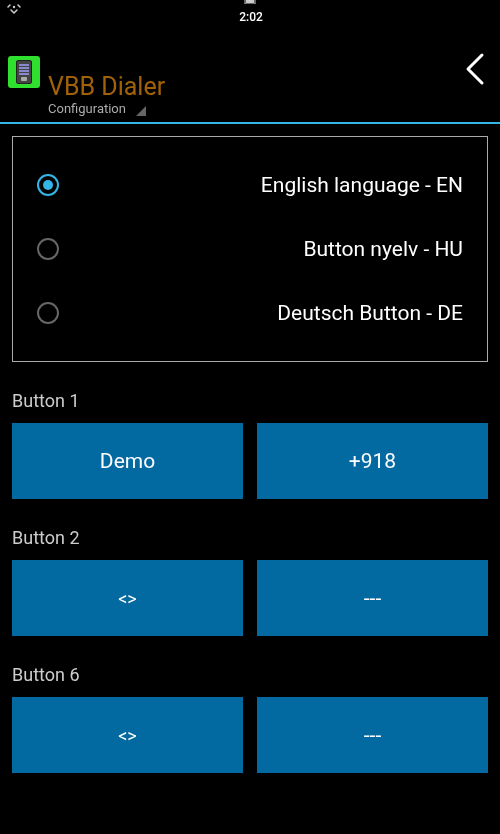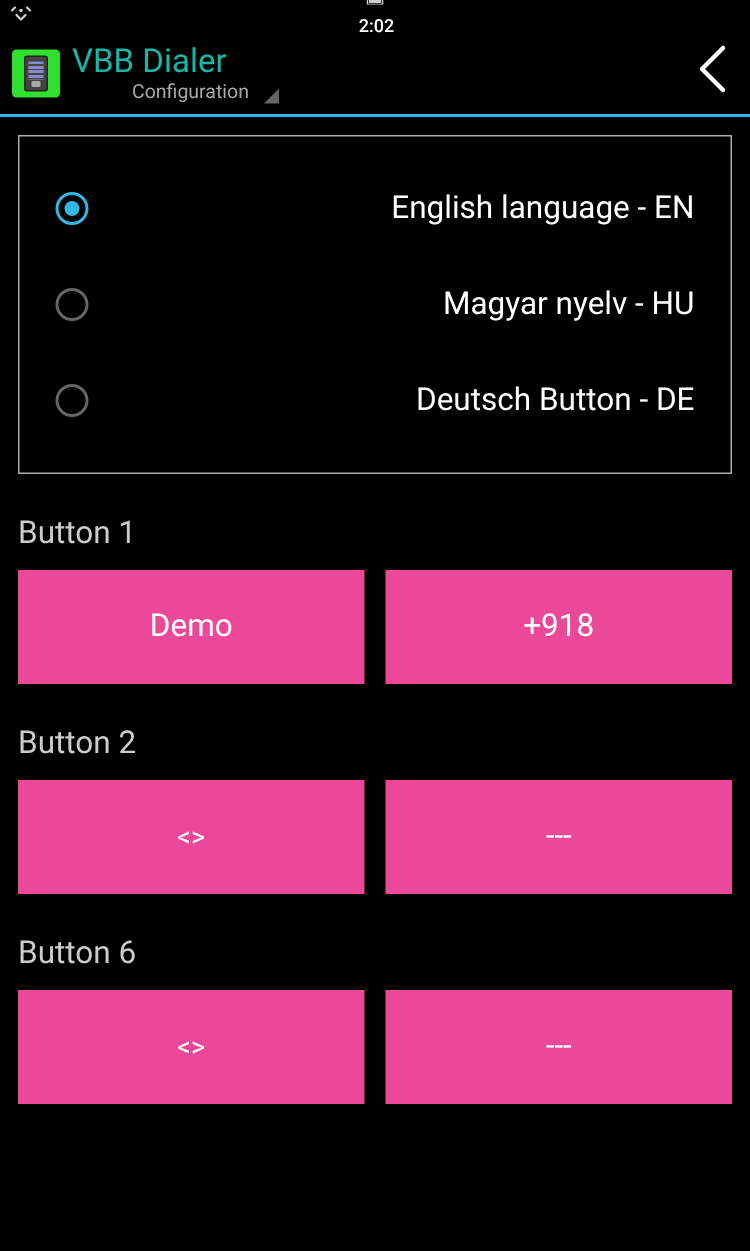--- a/index.html
+++ b/index.html
@@ -98,31 +98,31 @@
       height: 4px;
       background: #aaa;
       border-radius: 1px;
     }
     .header-text {
       flex: 1;
       display: flex;
       flex-direction: column;
     }
     .header-title {
-      font-size: 22px;
-      color: #14b8a6;
+      font-size: 25px;
+      color: #a16207;
       font-weight: 400;
+      margin-top: 44px;
     }
     .header-subtitle {
       font-size: 13px;
       color: #aaa;
       display: flex;
       align-items: flex-end;
       gap: 8px;
-      margin-left: 40px;
     }
     .header-subtitle .spinner-tri {
       width: 0;
       height: 0;
       border-left: 10px solid transparent;
       border-bottom: 10px solid #666;
       margin-left: 2px;
     }
     .header-back {
       font-size: 36px;
@@ -170,32 +170,32 @@
       border-radius: 50%;
     }
     .radio-label {
       font-size: 21px;
       color: #fff;
       text-align: right;
       flex: 1;
       padding-left: 4px;
     }
     .section-label {
-      font-size: 21px;
+      font-size: 18px;
       color: #ccc;
       margin-top: 28px;
       margin-bottom: 12px;
     }
     .button-row {
       display: flex;
       gap: 14px;
     }
     .btn-cell {
       flex: 1;
-      background: #ec4899;
+      background: #0369a1;
       height: 76px;
       display: flex;
       align-items: center;
       justify-content: center;
       font-size: 21px;
       color: #fff;
     }
     .btn-cell.small-text {
       font-size: 18px;
     }
@@ -249,21 +249,21 @@
 
   <div class="language-box">
     <div class="radio-row">
       <div class="radio-outer selected">
           <div class="radio-inner"></div>
         </div>
       <div class="radio-label">English language - EN</div>
     </div>
     <div class="radio-row">
       <div class="radio-outer"></div>
-      <div class="radio-label">Magyar nyelv - HU</div>
+      <div class="radio-label">Button nyelv - HU</div>
     </div>
     <div class="radio-row">
       <div class="radio-outer"></div>
       <div class="radio-label">Deutsch Button - DE</div>
     </div>
   </div>
 
   <div class="section-label">Button 1</div>
   <div class="button-row">
     <div class="btn-cell">Demo</div>

